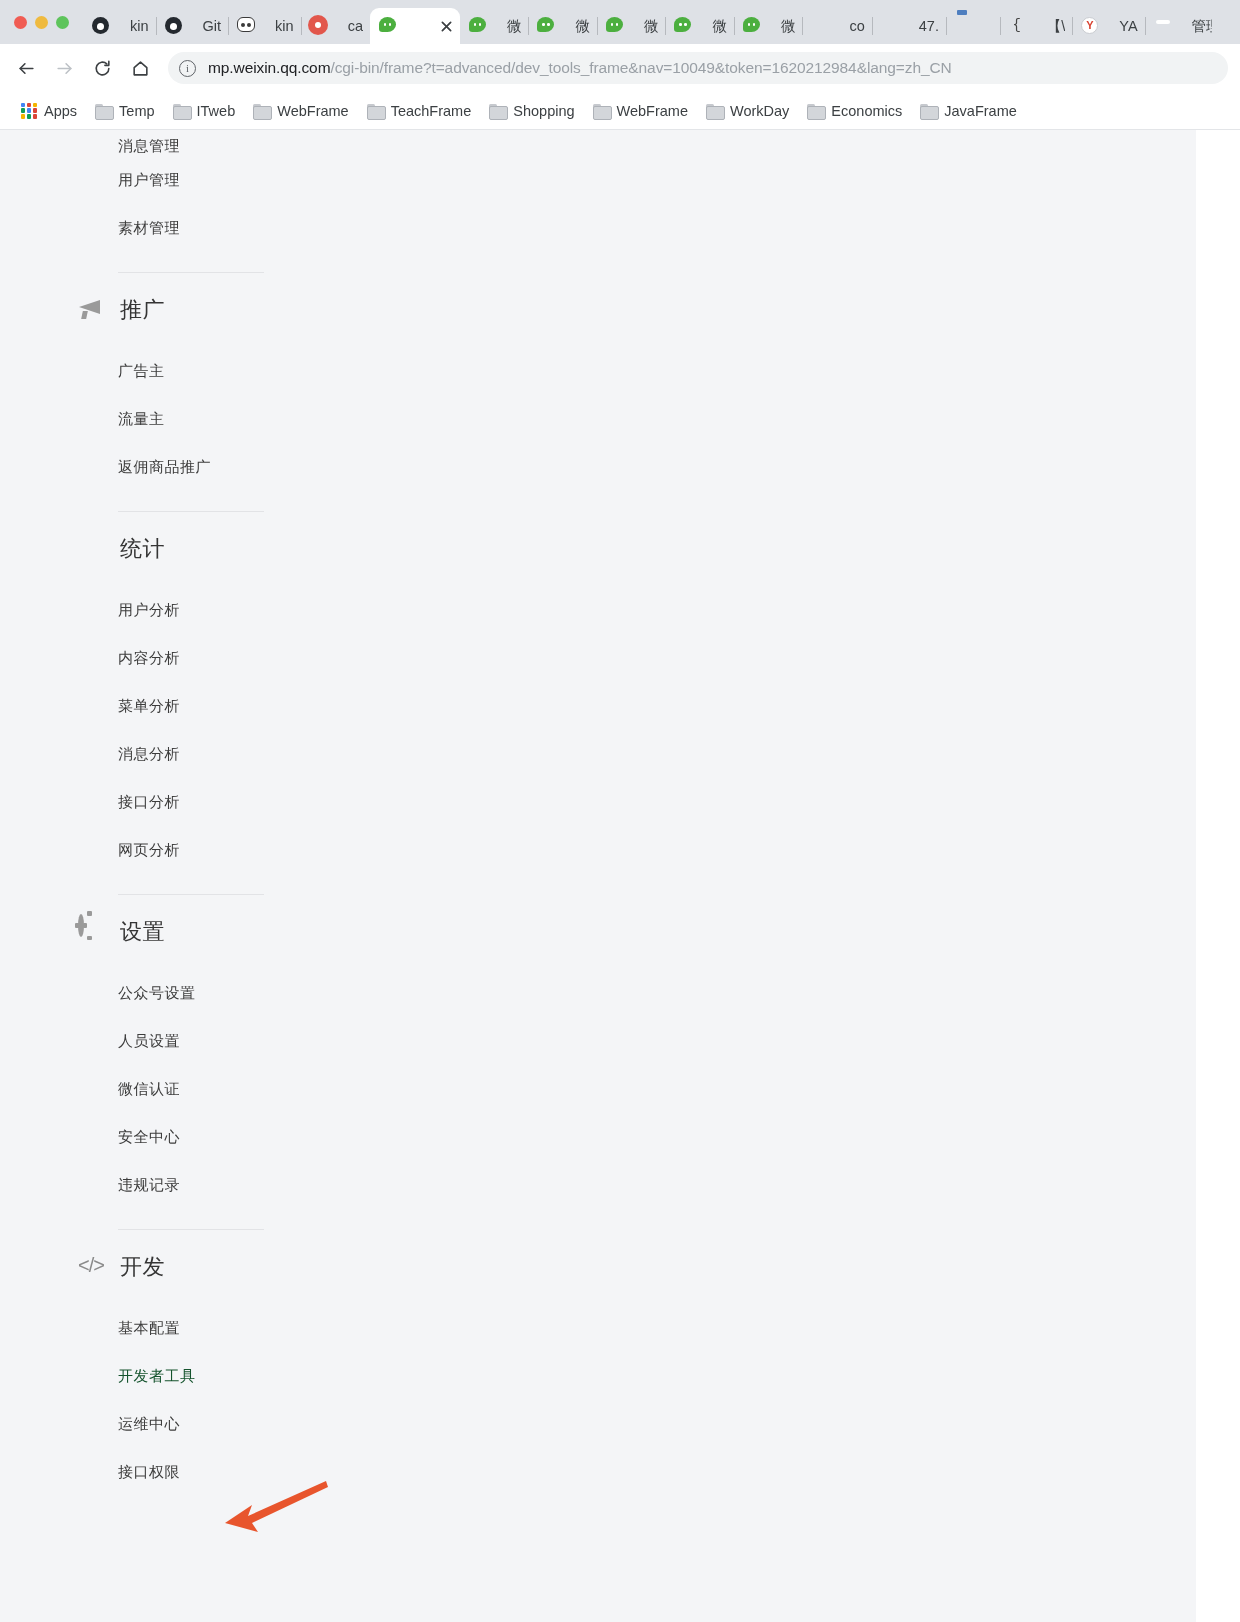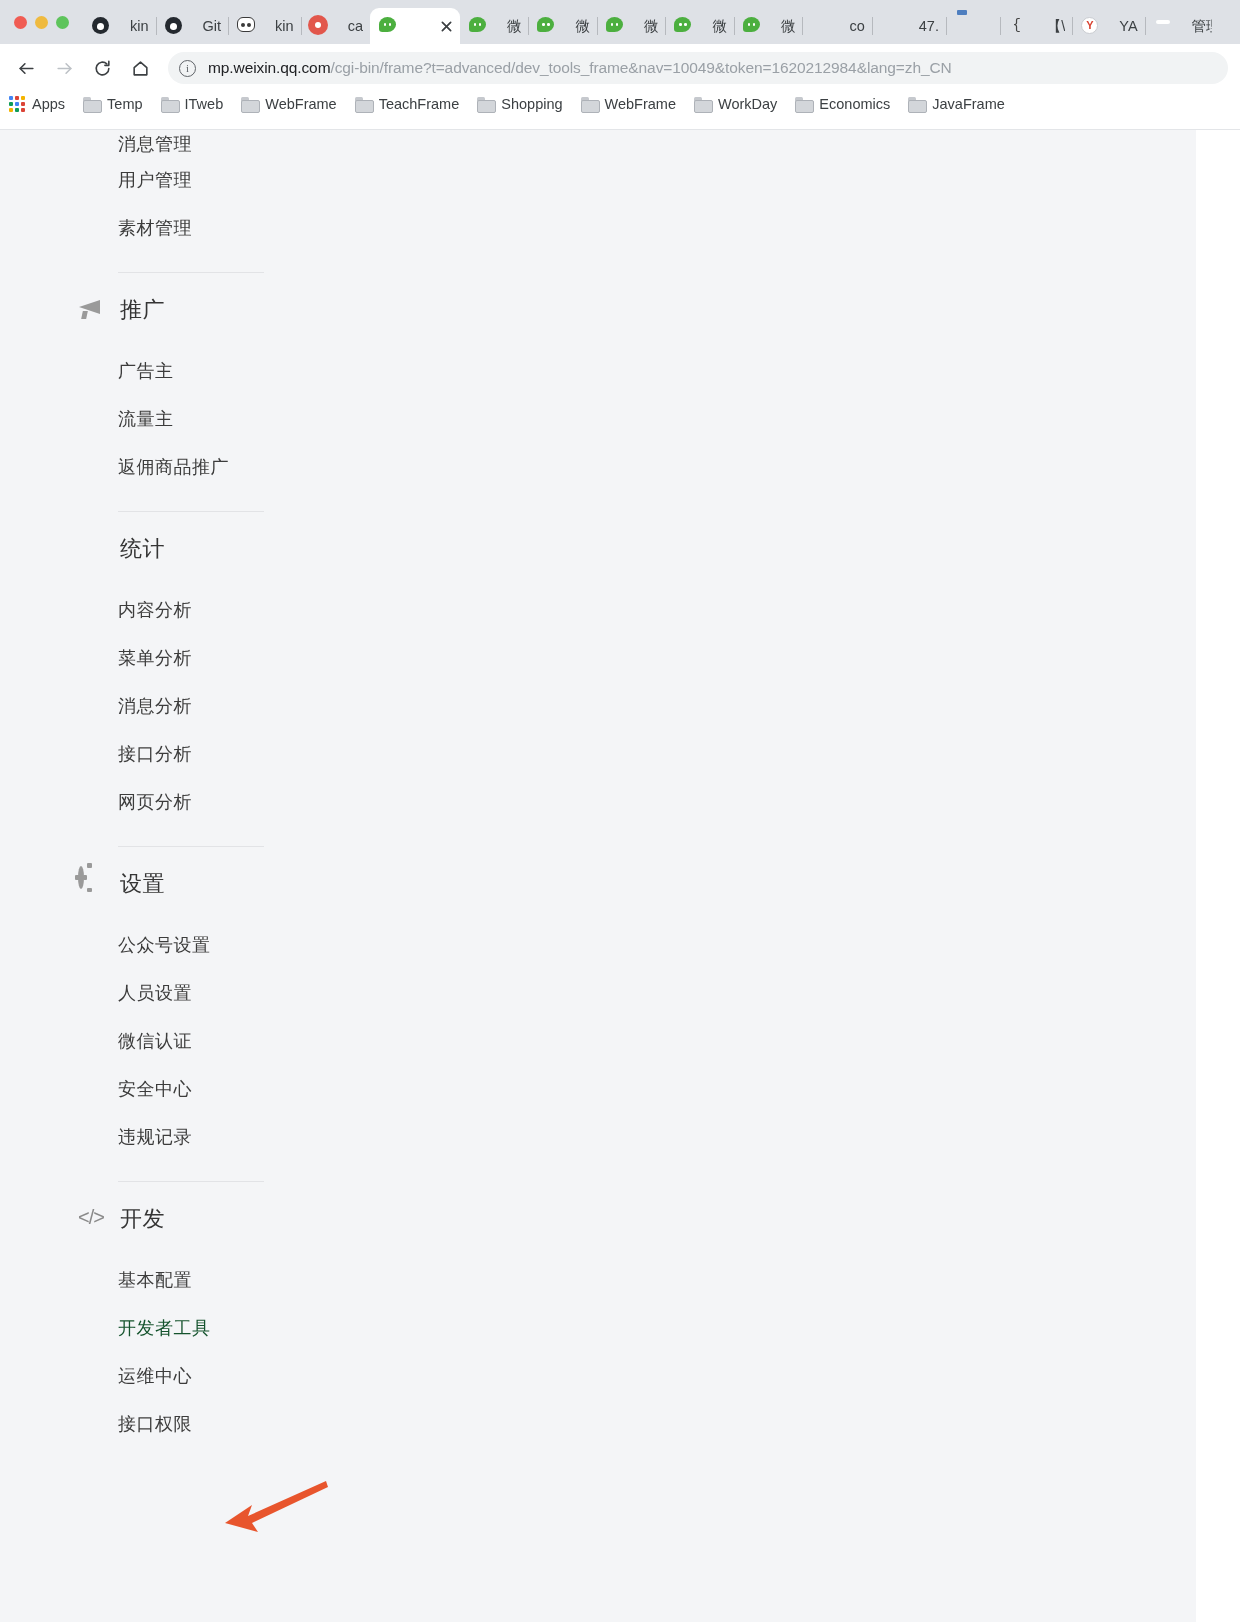--- a/index.html
+++ b/index.html
@@ -204,22 +204,22 @@
     overflow: hidden;
     letter-spacing: -0.1px;
   }
   .url-host { color: #202124; }
 
   
   .bookmarks {
     height: 38px;
     background: #ffffff;
     display: flex;
-    align-items: flex-start;
-    padding: 0 10px 0 0;
+    align-items: center;
+    padding: 0 10px 0 12px;
     gap: 0;
     border-bottom: 1px solid #E3E5E8;
     overflow: hidden;
   }
   .bm {
     display: flex; align-items: center; gap: 7px;
     padding: 4px 9px;
     border-radius: 4px;
     font-size: 14.5px;
     color: #3C4043;
@@ -320,21 +320,21 @@
     font-size:20px;color:#8A8A8A;
     line-height:26px;letter-spacing:-1px;
     white-space:nowrap;
   }
 
   .sub-item {
     height: 48px;
     display: flex;
     align-items: center;
     padding-left: 46px;
-    font-size: 18px;
+    font-size: 15px;
     color: #3C3C3C;
     letter-spacing: 0.5px;
   }
   .sub-item.active { color: #14532d; }
   .sub-item.clipped {
     height: 26px;
     align-items: flex-end;
     overflow: hidden;
     color: #3C3C3C;
   }
@@ -592,20 +592,21 @@
           <div class="sub-item">广告主</div>
           <div class="sub-item">流量主</div>
           <div class="sub-item">返佣商品推广</div>
         </div>
         <div class="divider"></div>
         <div class="group">
           <div class="group-head">
             <span class="gicon"><span class="icon-pie"></span></span>
             <span class="group-title">统计</span>
           </div>
+          <div class="sub-item">用户分析</div>
           <div class="sub-item">内容分析</div>
           <div class="sub-item">菜单分析</div>
           <div class="sub-item">消息分析</div>
           <div class="sub-item">接口分析</div>
           <div class="sub-item">网页分析</div>
         </div>
         <div class="divider"></div>
         <div class="group">
           <div class="group-head">
             <span class="gicon"><span class="icon-gear"><span style="left:-6px;top:6px"></span><span style="right:-6px;top:6px"></span><span style="left:6px;top:-6px"></span><span style="left:6px;bottom:-6px"></span></span></span>

